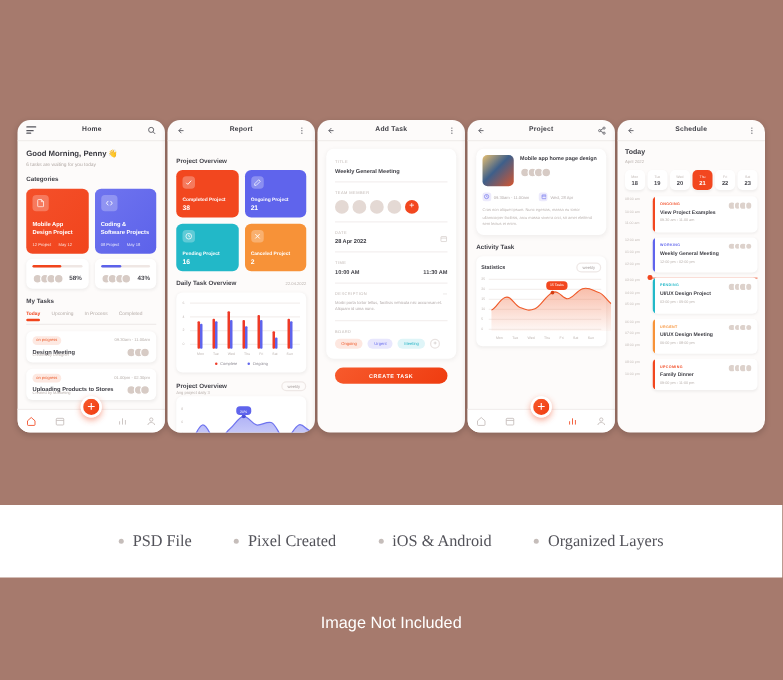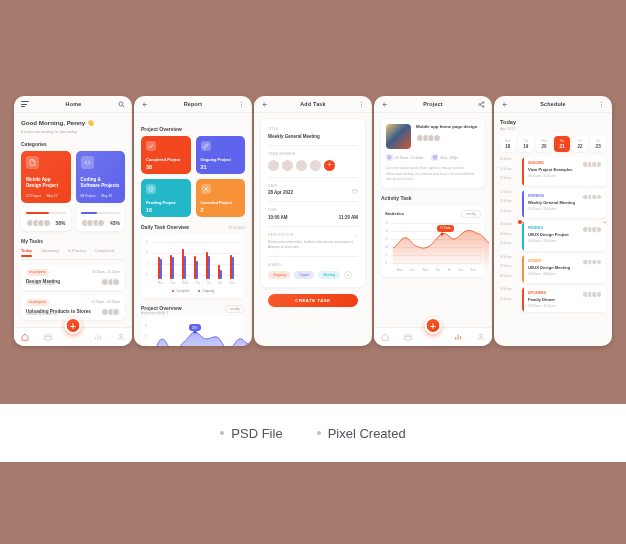--- a/index.html
+++ b/index.html
@@ -212,21 +212,21 @@
   .sav i{width:6.5px;height:6.5px;border-radius:50%;background:#ddd2cc;border:.8px solid #fff;margin-left:-2px;display:block;}
   .nowline{position:relative;height:0;margin:2px 0 4px 18px;}
   .nowline:before{content:'';position:absolute;left:2px;right:0;top:0;height:.8px;background:#f2471f;opacity:.65;}
   .nowline:after{content:'';position:absolute;left:0;top:-1.6px;width:3.6px;height:3.6px;border-radius:50%;background:#f2471f;}
 
   
   .features{
     position:absolute; left:0; top:404px; width:626px; height:58px;
     background:#fff; display:flex; align-items:center; justify-content:center; gap:34px;
   }
-  .feat{display:flex;align-items:center;gap:7px;font-size:13px;color:#53535a;}
+  .feat{display:flex;align-items:center;gap:7px;font-size:13px;color:#53535a;font-family:Liberation Serif, serif;}
   .feat .fd{width:4px;height:4px;border-radius:50%;background:#c5bdba;display:inline-block;}
 
   .notice{
     position:absolute;left:0;top:490px;width:626px;text-align:center;
     color:#ffffff;font-size:13px;
   }
 </style>
 </head>
 <body>
 
@@ -925,16 +925,25 @@
 
   <div class="features">
     <span class="feat">
       <i class="fd"></i>
       <b style="font-weight:normal">PSD File</b>
     </span>
     <span class="feat">
       <i class="fd"></i>
       <b style="font-weight:normal">Pixel Created</b>
     </span>
+    <span class="feat">
+      <i class="fd"></i>
+      <b style="font-weight:normal">iOS &amp; Android</b>
+    </span>
+    <span class="feat">
+      <i class="fd"></i>
+      <b style="font-weight:normal">Organized Layers</b>
+    </span>
   </div>
 
+  <div class="notice">Image Not Included</div>
 
 </div>
 
 </body></html>

